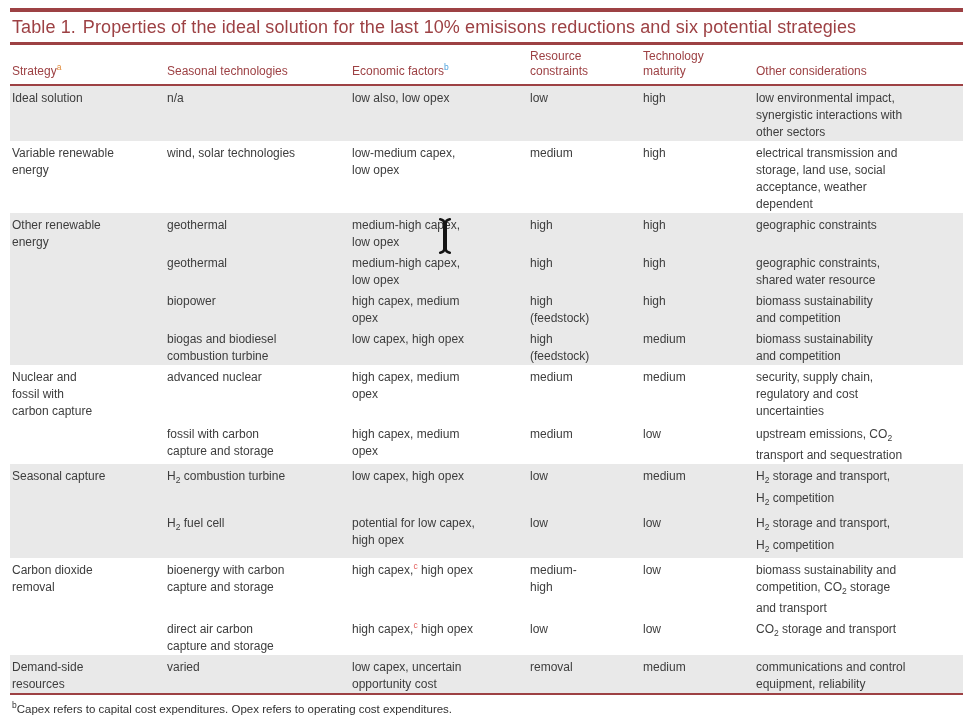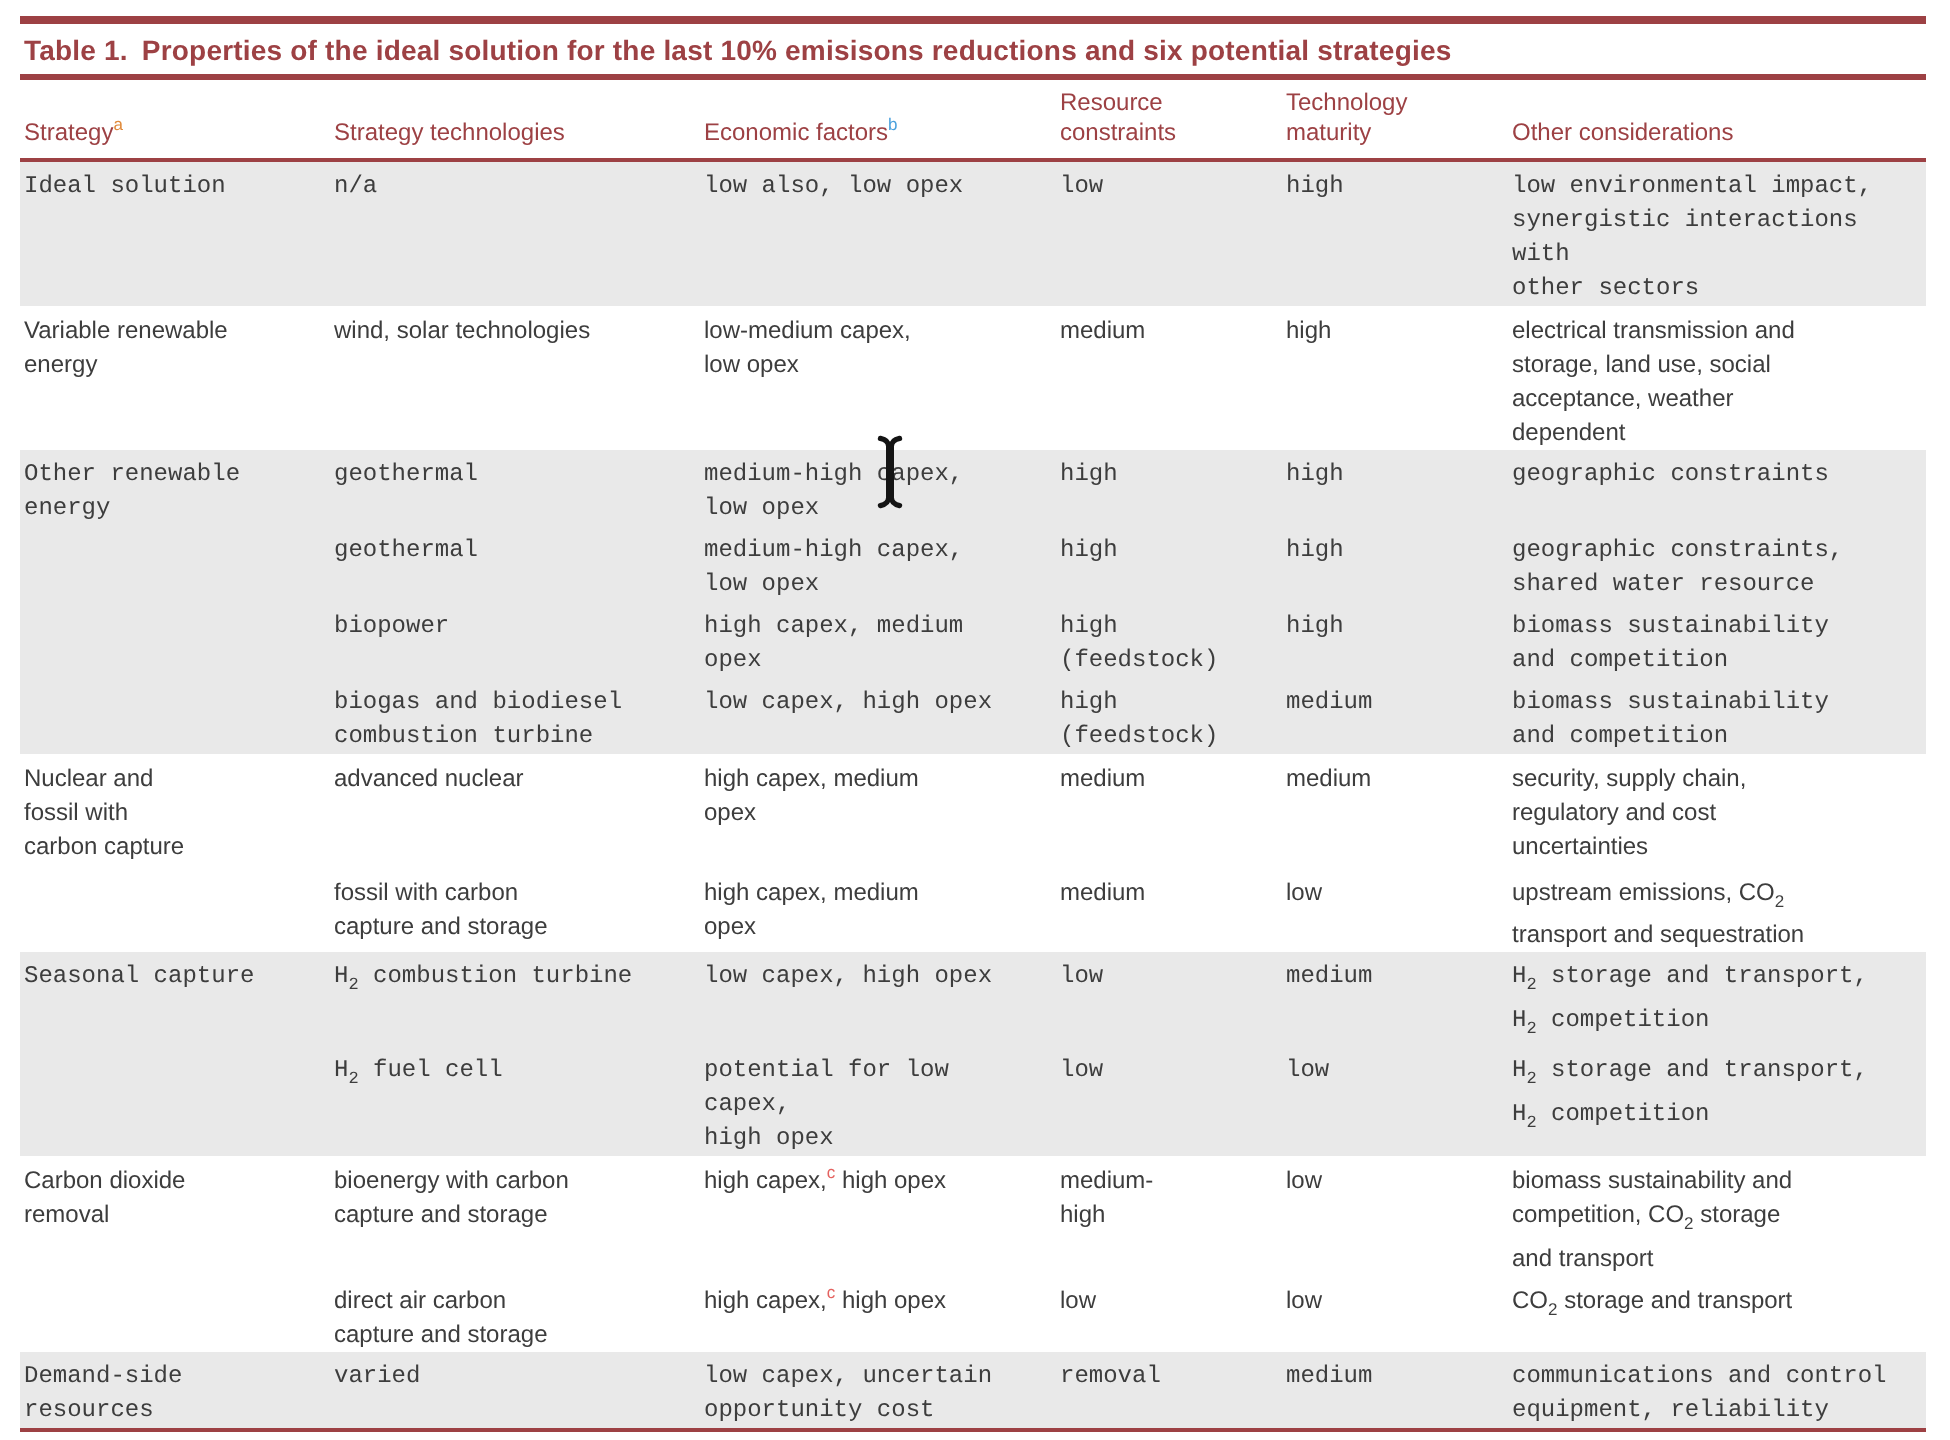--- a/index.html
+++ b/index.html
@@ -5,33 +5,33 @@
   :root{
     --accent:#9d4144; --shade:#e9e9e9; --body-text:#3d3d3d;
     --sup-a:#e08a3a; --sup-b:#4ba1dd; --sup-c:#e4625f;
   }
   *{margin:0;padding:0;box-sizing:border-box;}
   html,body{background:#fff;}
   .page{position:relative;width:975px;height:720px;background:#fff;overflow:hidden;
         font-family:"Liberation Sans", sans-serif;}
   .wrap{position:absolute;left:10px;top:8px;width:953px;}
   .topline{height:4px;background:var(--accent);}
-  .titlebar{padding:5px 2px 4px 2px;color:var(--accent);font-size:14px;font-weight:bold;
+  .titlebar{padding:5px 2px 4px 2px;color:var(--accent);font-size:18px;font-weight:normal;
             border-bottom:3px solid var(--accent);letter-spacing:.1px;}
   .titlebar .tlabel{margin-right:7px;}
   table.datatable{width:100%;border-collapse:collapse;table-layout:fixed;
         color:var(--body-text);font-size:12px;line-height:17px;
         border-bottom:2px solid var(--accent);}
   col.c1{width:155px;} col.c2{width:185px;} col.c3{width:178px;}
   col.c4{width:113px;} col.c5{width:113px;} col.c6{width:209px;}
   thead tr{height:40px;border-bottom:2px solid var(--accent);}
   thead td{color:var(--accent);vertical-align:bottom;padding:4px 8px 5px 2px;
            font-size:12px;line-height:15px;}
   tbody td{vertical-align:top;padding:4px 8px 0 2px;}
-  tbody tr.shade{background:var(--shade);font-family:Liberation Mono, monospace;}
+  tbody tr.shade{background:var(--shade);}
   sub{font-size:8.5px;}
   sup{font-size:8.5px;line-height:0;}
   table.datatable sup.sup-a{color:var(--sup-a);}
   table.datatable sup.sup-b{color:var(--sup-b);}
   table.datatable sup.sup-c{color:var(--sup-c);}
   .footnotes{padding:5px 2px 5px 2px;font-size:11.5px;color:#303030;}
   .footnotes .fn{line-height:18px;}
   .footnotes sup{color:inherit;}
   .cursor{position:absolute;left:437px;top:217px;pointer-events:none;}
 </style>
@@ -51,21 +51,21 @@
         <col class="c1">
           <col class="c2">
           <col class="c3">
           <col class="c4">
           <col class="c5">
           <col class="c6">
       </colgroup>
       <thead>
         <tr>
           <td>Strategy<sup class="sup-a">a</sup></td>
-          <td>Strategy technologies</td>
+          <td>Seasonal technologies</td>
           <td>Economic factors<sup class="sup-b">b</sup></td>
           <td>Resource<br>constraints</td>
           <td>Technology<br>maturity</td>
           <td>Other considerations</td>
         </tr>
       </thead>
       <tbody>
 
         <tr class="shade" style="height:54px">
           <td>Ideal solution</td>

